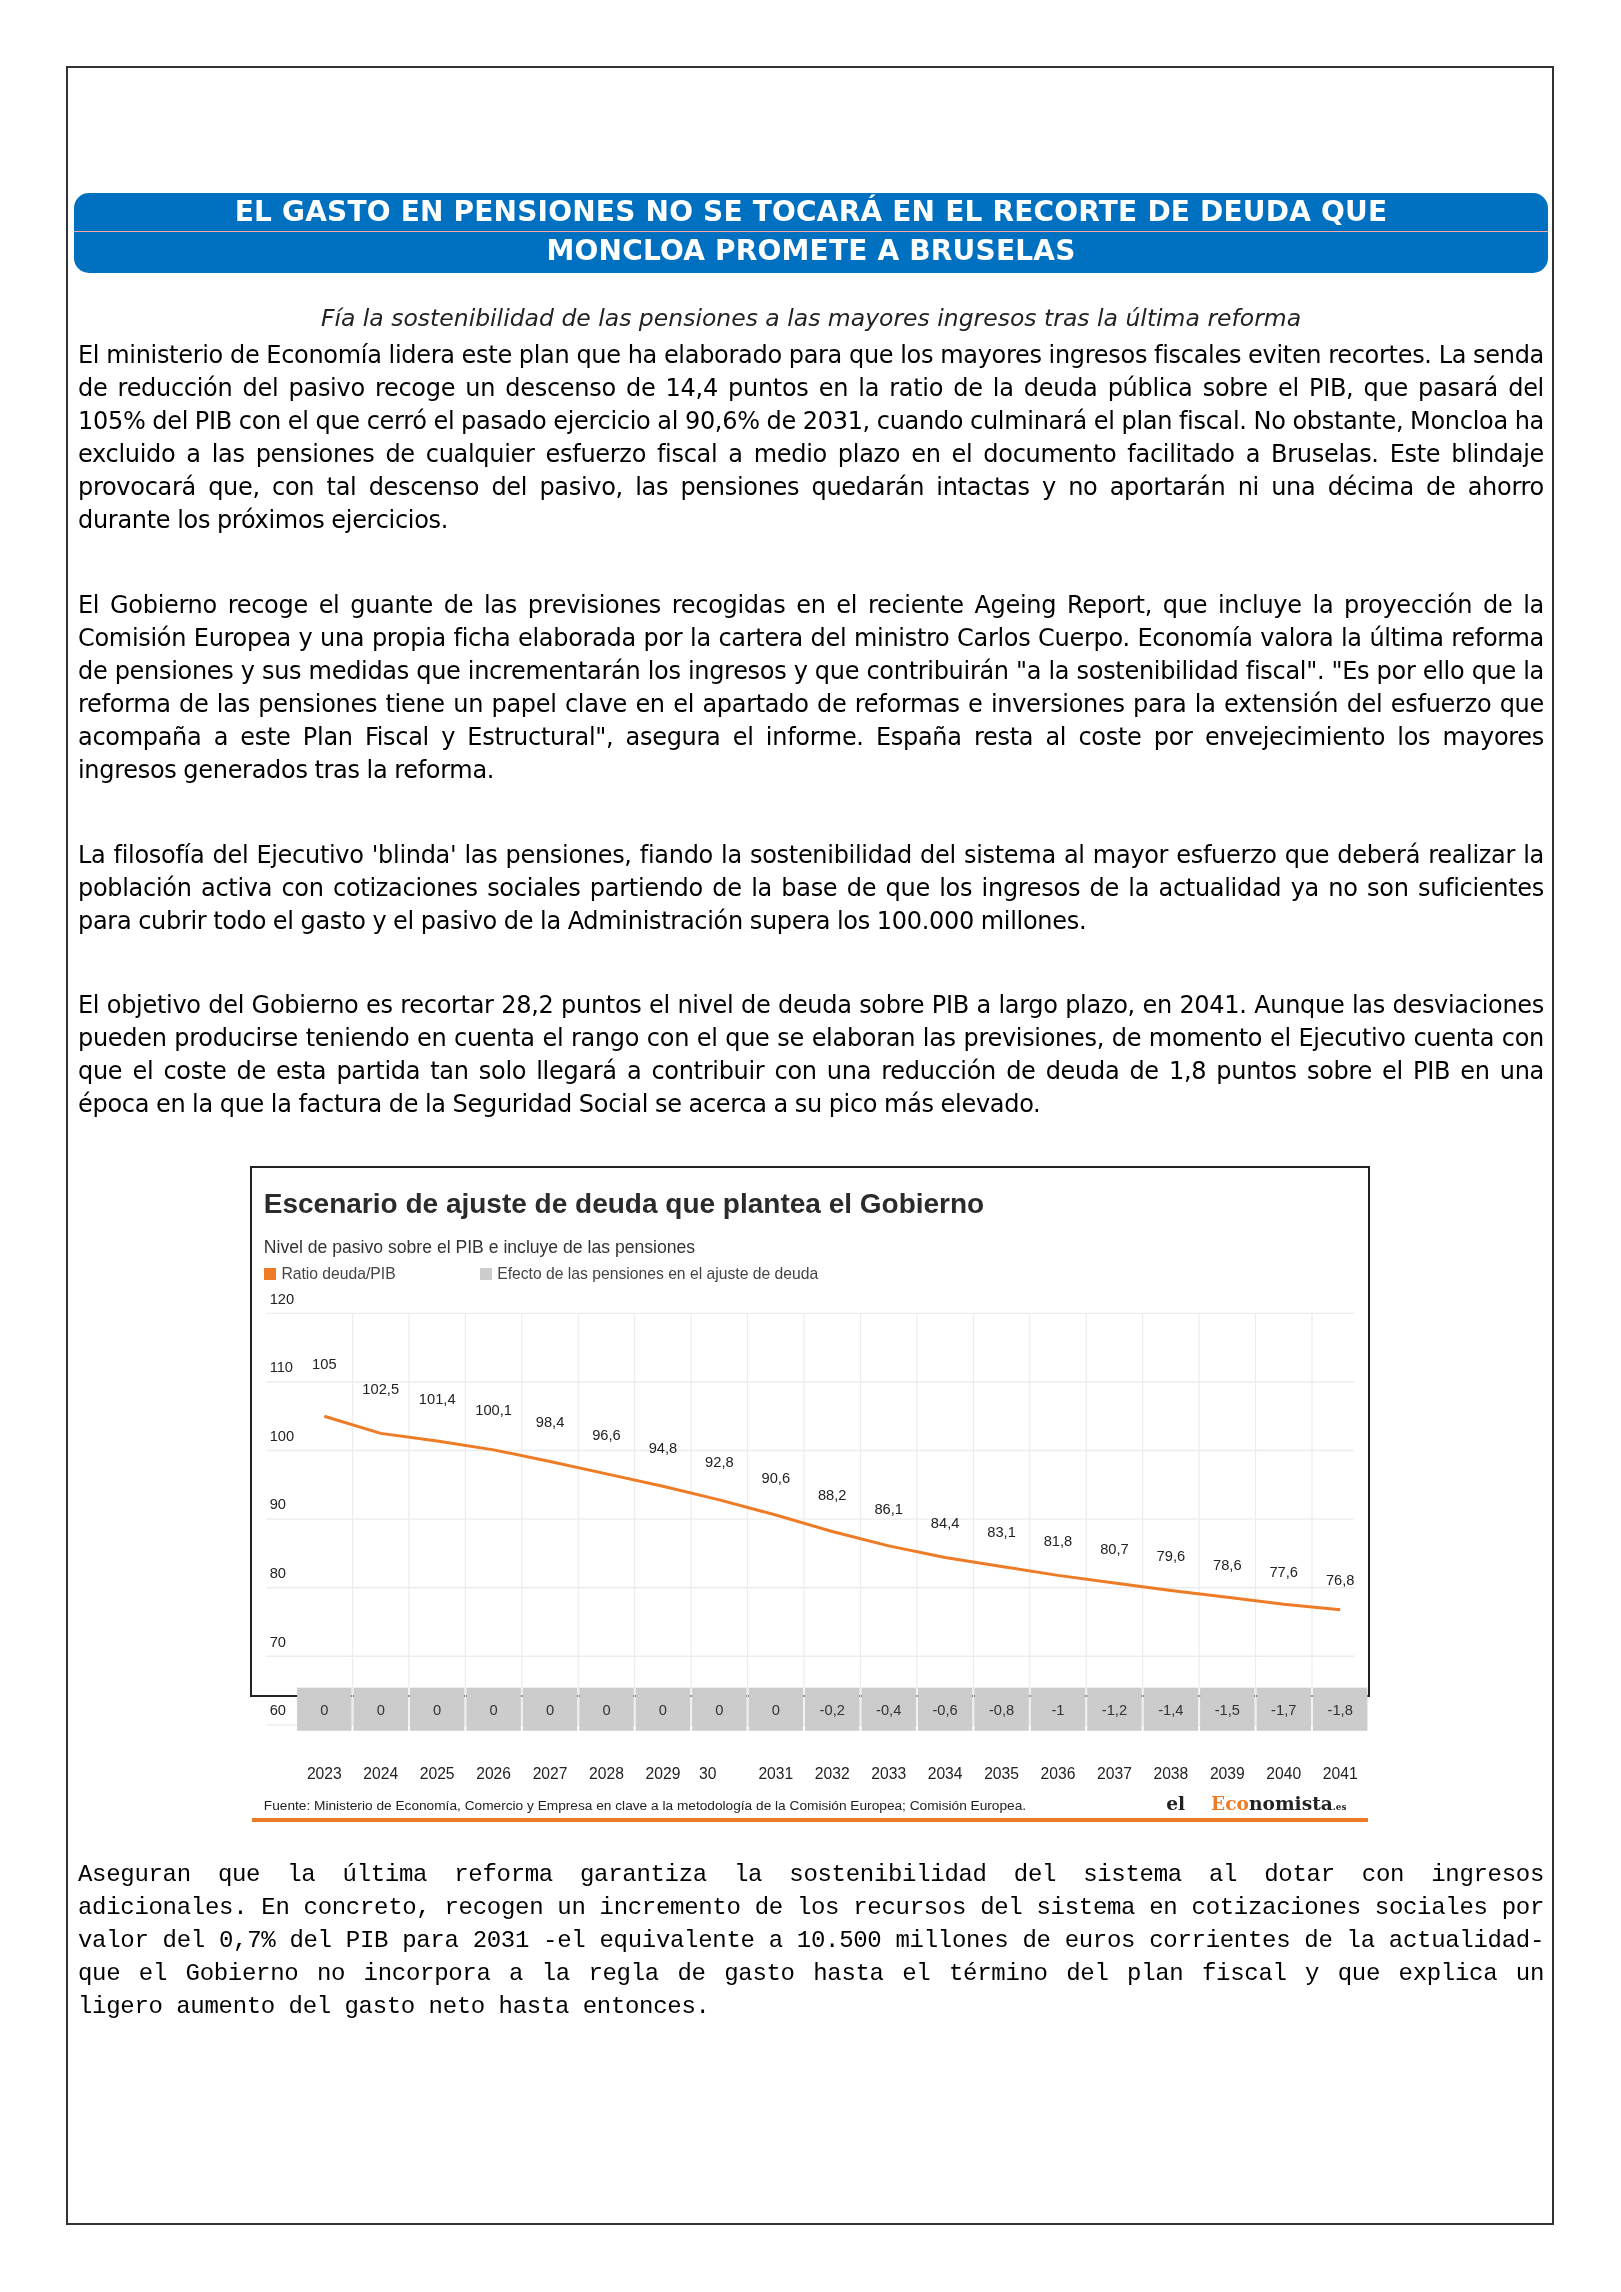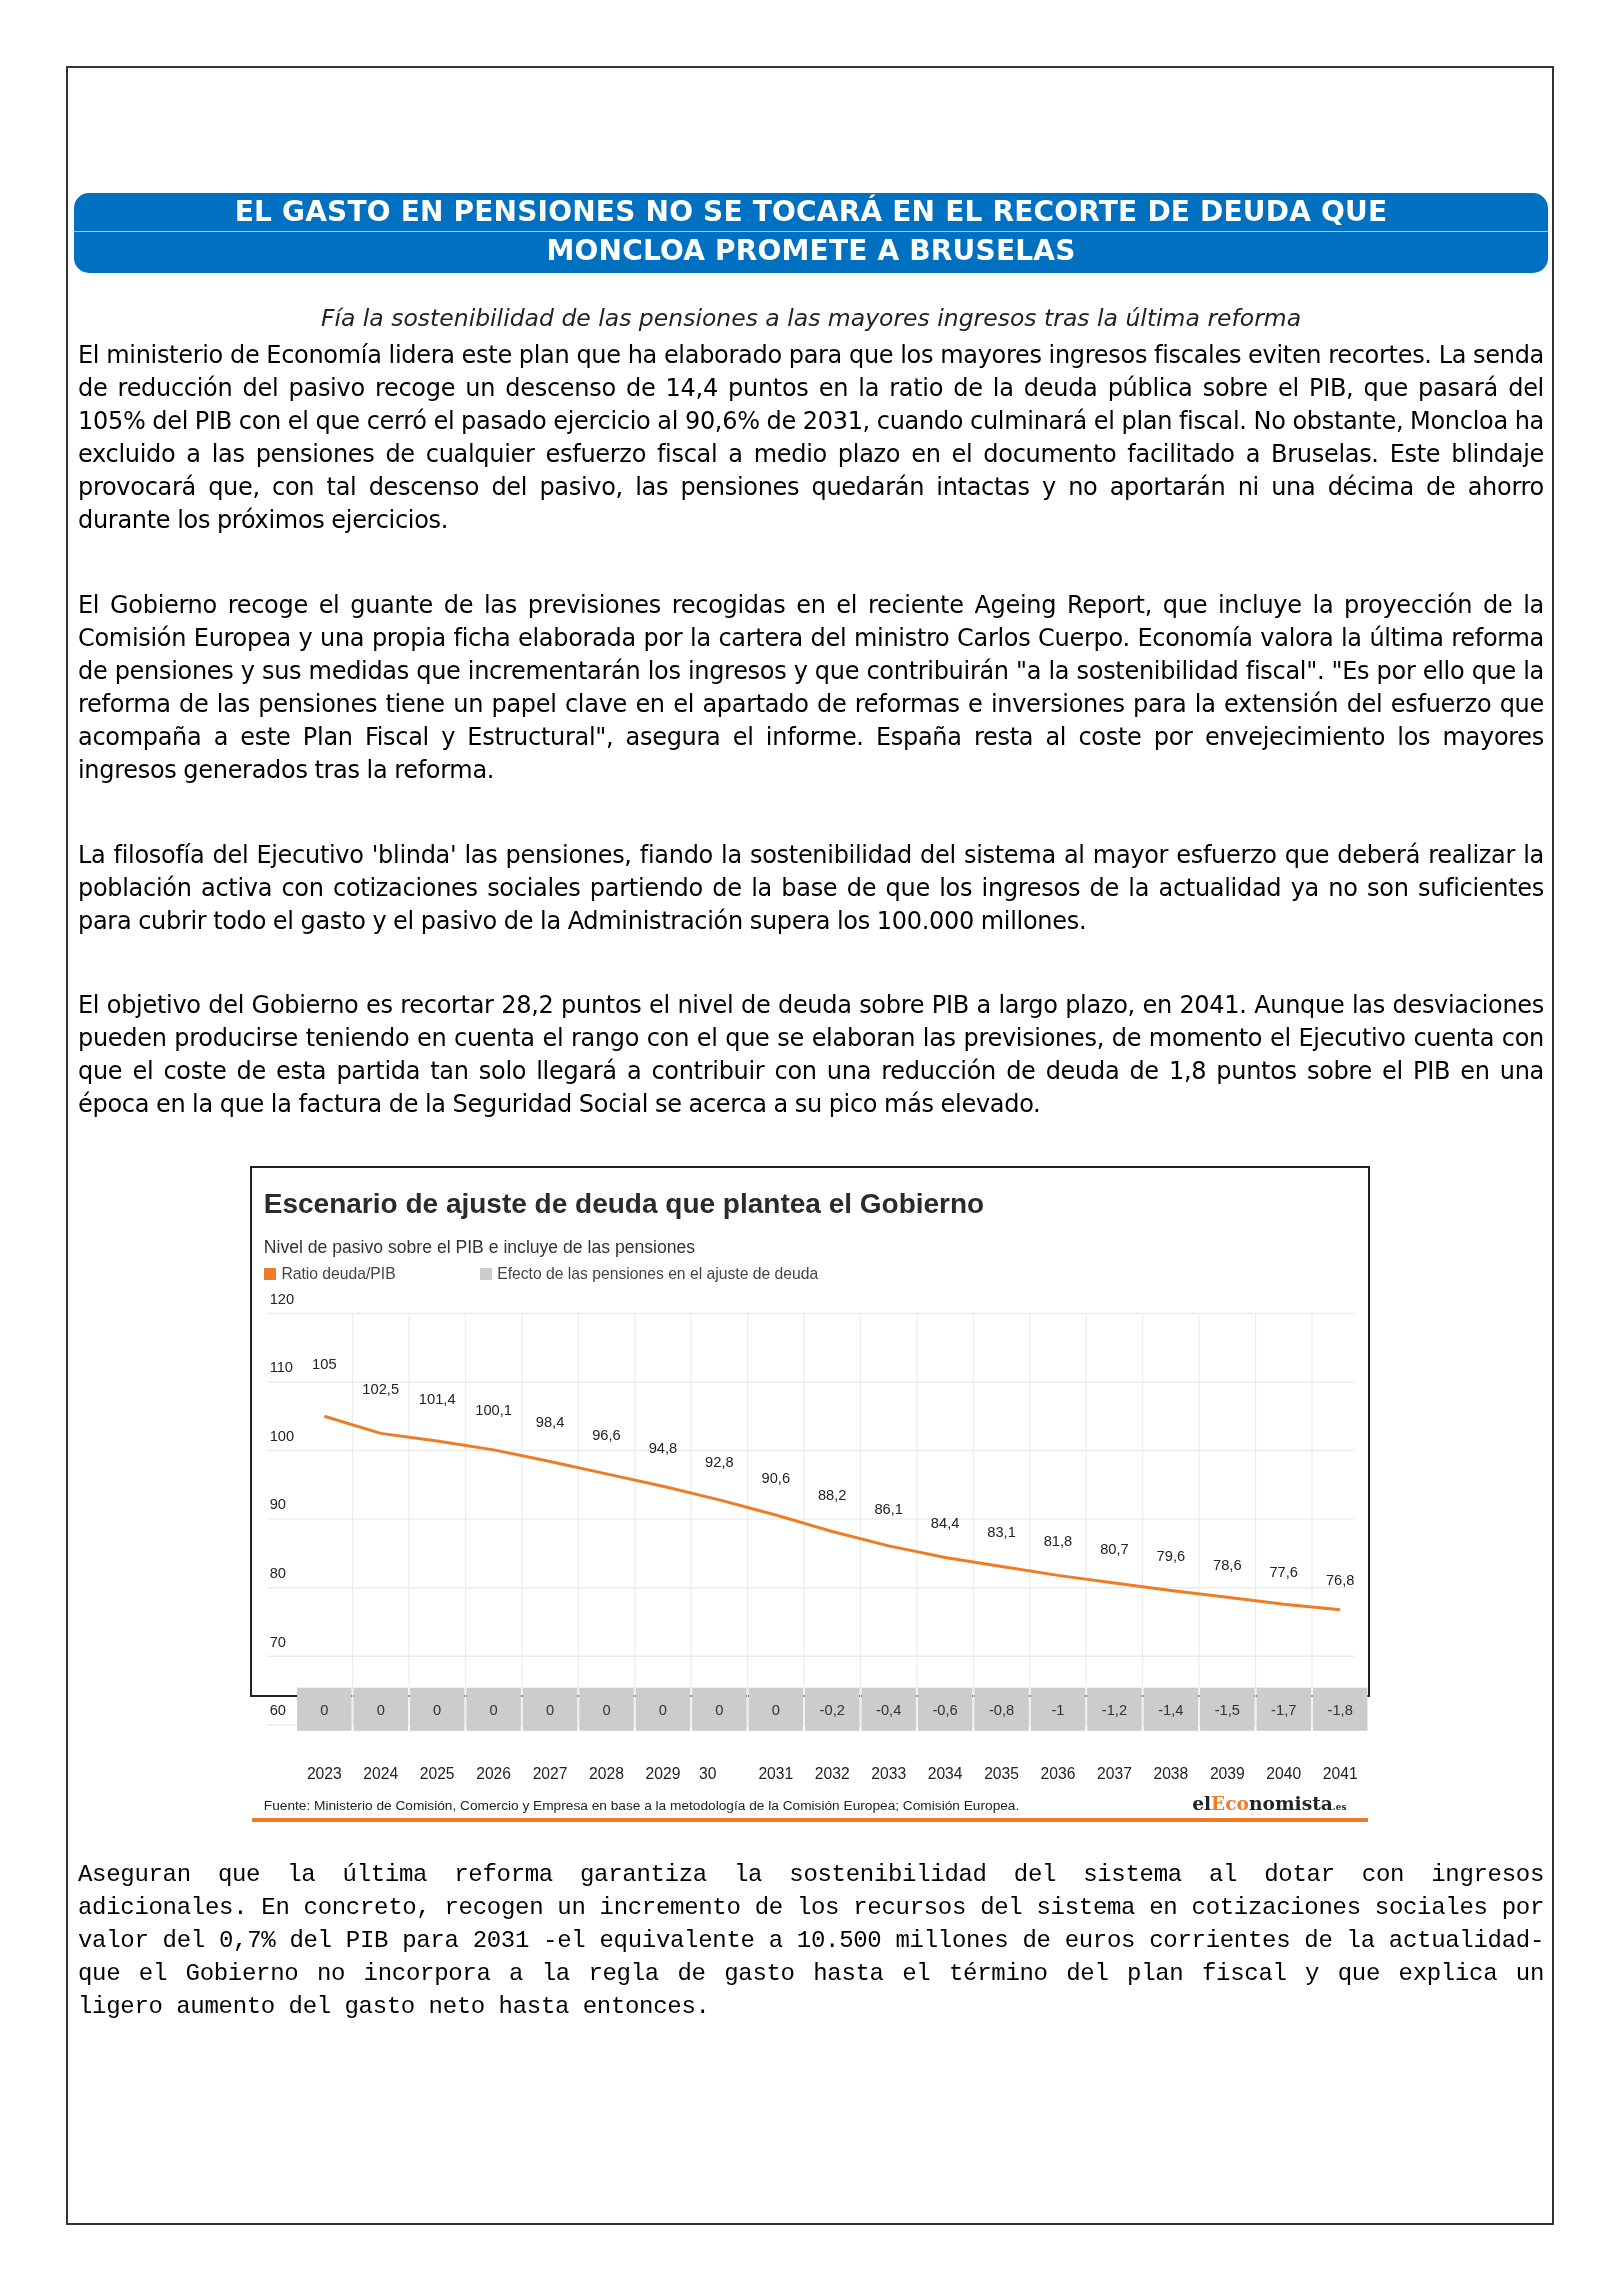--- a/index.html
+++ b/index.html
@@ -13,21 +13,21 @@
   #p1 { top: 339px; } #p2 { top: 589px; } #p3 { top: 839px; } #p4 { top: 989px; } #p5 { top: 1858px; font-family: Liberation Mono, monospace; }
   .chart-box { position: absolute; left: 250px; top: 1166px; width: 1120px; height: 531px; border: 2px solid #222; border-right-width: 2.9px; border-bottom-width: 2.9px; box-sizing: border-box; background: #fff; font-family: "Liberation Sans", sans-serif; }
   .chart-title { position: absolute; left: 11.8px; top: 19.6px; font-size: 28px; font-weight: bold; color: #2b2b2b; }
   .chart-subtitle { position: absolute; left: 11.8px; top: 69px; font-size: 17.6px; color: #333; }
   .legend { position: absolute; left: 11.8px; top: 97px; font-size: 15.7px; color: #444; display: flex; gap: 84px; }
   .legend-item { display: flex; align-items: center; gap: 4.9px; }
   .swatch { width: 12.7px; height: 12.7px; display: inline-block; }
   .plot { position: absolute; left: 0; top: 0; width: 1117px; height: 667px; }
   .footer-src { position: absolute; left: 11.8px; top: 630px; font-size: 13.7px; color: #222; }
   .brand { position: absolute; right: 21.6px; top: 625px; font-family: "DejaVu Serif", serif; font-weight: bold; font-size: 18.6px; color: #222; }
-  .brand .e { color: #ee7b25; }
+  .brand .e { color: #ee7b25; padding-left: 26px; }
   .brand .es { font-size: 8.8px; }
   .orange-rule { position: absolute; left: 0; right: 0; top: 650px; height: 3.9px; background: #ee7b25; }
 </style>
 </head>
 <body>
 
 <div class="page-border"></div>
 
 <div class="title-bar">
   <span class="t-line">EL GASTO EN PENSIONES NO SE TOCARÁ EN EL RECORTE DE DEUDA QUE</span>
@@ -160,19 +160,19 @@
       <text x="707.4" y="367.19999999999993" text-anchor="middle" font-size="15" fill="#222" font-family="Liberation Sans, sans-serif">84,4</text>
       <text x="765" y="376.30000000000007" text-anchor="middle" font-size="15" fill="#222" font-family="Liberation Sans, sans-serif">83,1</text>
       <text x="822.6" y="385.40000000000003" text-anchor="middle" font-size="15" fill="#222" font-family="Liberation Sans, sans-serif">81,8</text>
       <text x="880.2" y="393.09999999999997" text-anchor="middle" font-size="15" fill="#222" font-family="Liberation Sans, sans-serif">80,7</text>
       <text x="937.8000000000001" y="400.80000000000007" text-anchor="middle" font-size="15" fill="#222" font-family="Liberation Sans, sans-serif">79,6</text>
       <text x="995.4" y="409.80000000000007" text-anchor="middle" font-size="15" fill="#222" font-family="Liberation Sans, sans-serif">78,6</text>
       <text x="1053" y="416.80000000000007" text-anchor="middle" font-size="15" fill="#222" font-family="Liberation Sans, sans-serif">77,6</text>
       <text x="1110.6000000000001" y="425.40000000000003" text-anchor="middle" font-size="15" fill="#222" font-family="Liberation Sans, sans-serif">76,8</text>
     </svg>
 
-  <div class="footer-src">Fuente: Ministerio de Comisión, Comercio y Empresa en base a la metodología de la Comisión Europea; Comisión Europea.</div>
+  <div class="footer-src">Fuente: Ministerio de Economía, Comercio y Empresa en clave a la metodología de la Comisión Europea; Comisión Europea.</div>
   <div class="brand"><span>el</span><span class="e">Eco</span><span>nomista</span><span class="es">.es</span></div>
   <div class="orange-rule"></div>
 </div>
 
 <p class="para" id="p5" style="margin:0">Aseguran que la última reforma garantiza la sostenibilidad del sistema al dotar con ingresos adicionales. En concreto, recogen un incremento de los recursos del sistema en cotizaciones sociales por valor del 0,7% del PIB para 2031 -el equivalente a 10.500 millones de euros corrientes de la actualidad- que el Gobierno no incorpora a la regla de gasto hasta el término del plan fiscal y que explica un ligero aumento del gasto neto hasta entonces.</p>
 
 
 </body></html>

